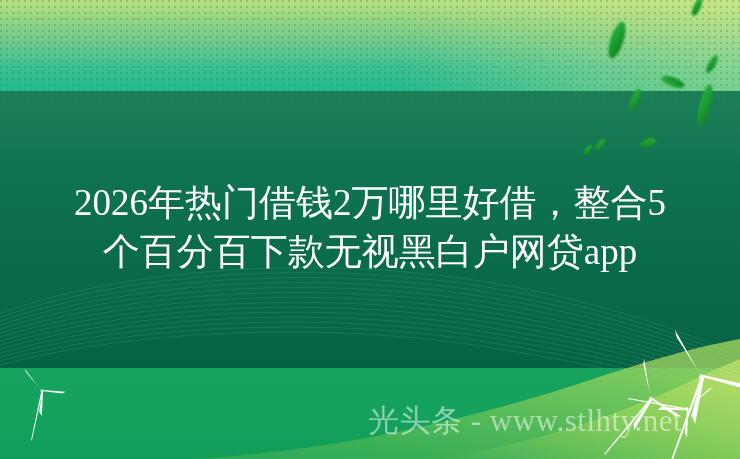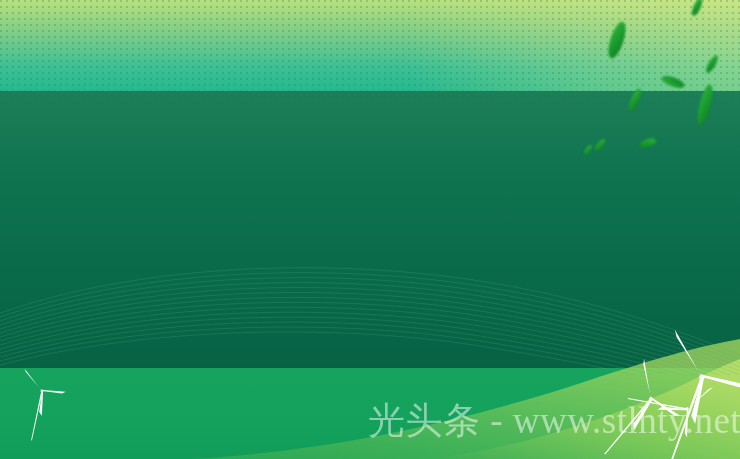--- a/index.html
+++ b/index.html
@@ -119,21 +119,21 @@
     padding: 0 24px;
     box-sizing: border-box;
   }
 
   
   .watermark {
     position: absolute;
     left: 368px;
     top: 404px;
     font-family: "Liberation Serif", "DejaVu Serif", serif;
-    font-size: 37px;
+    font-size: 31px;
     line-height: 34px;
     color: rgba(255,255,255,0.50);
     white-space: nowrap;
     letter-spacing: .5px;
   }
 </style>
 </head>
 <body>
 
 <div id="banner">
@@ -223,16 +223,18 @@
     </defs>
 
     <g filter="url(#glow)">
       <use href="#turbine" transform="translate(42,391) scale(0.42) rotate(12)" opacity="0.96"></use>
       <use href="#turbine" transform="translate(702,377) scale(0.80) rotate(20)" opacity="0.98"></use>
       <use href="#turbine" transform="translate(651,399) scale(0.60) rotate(40)" opacity="0.98"></use>
       <use href="#turbine" transform="translate(687,409) scale(0.50) rotate(100)" opacity="0.98"></use>
     </g>
   </svg>
 
+  <div class="headline">2026年热门借钱2万哪里好借，整合5
+个百分百下款无视黑白户网贷app</div>
 
   <div class="watermark">光头条 - www.stlhty.net</div>
 
 </div>
 
 </body></html>

